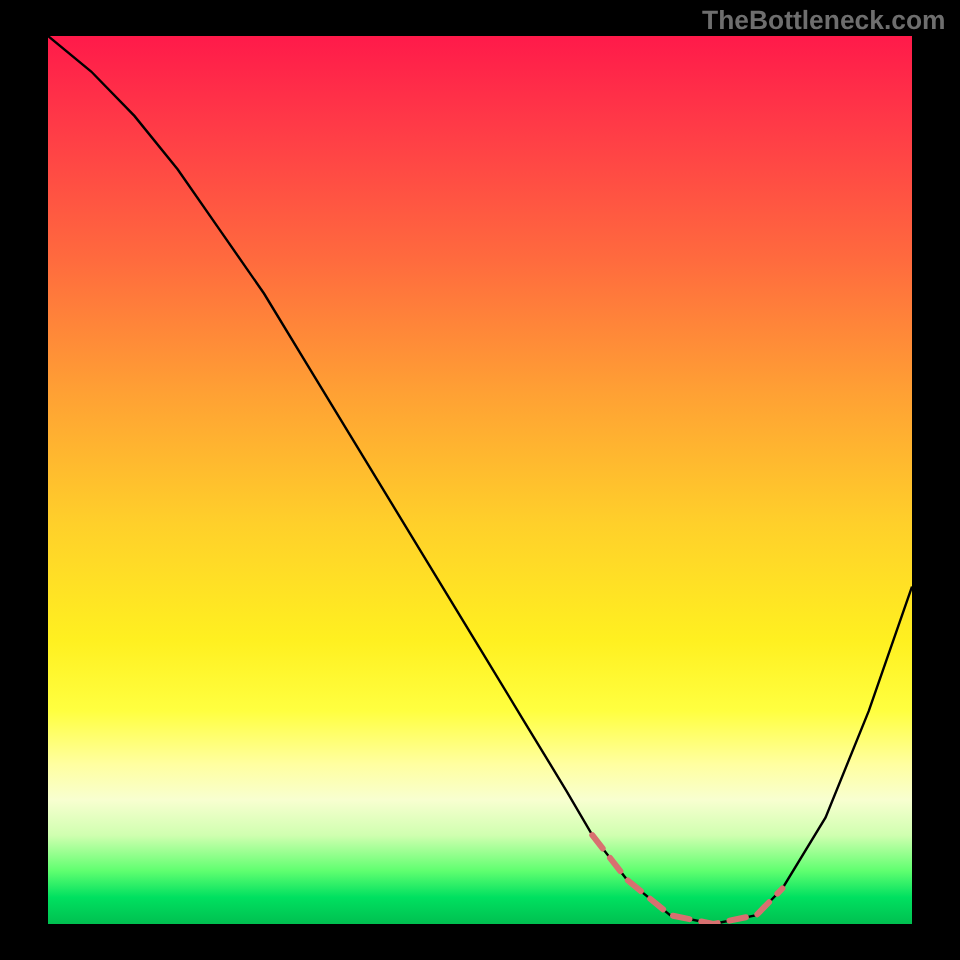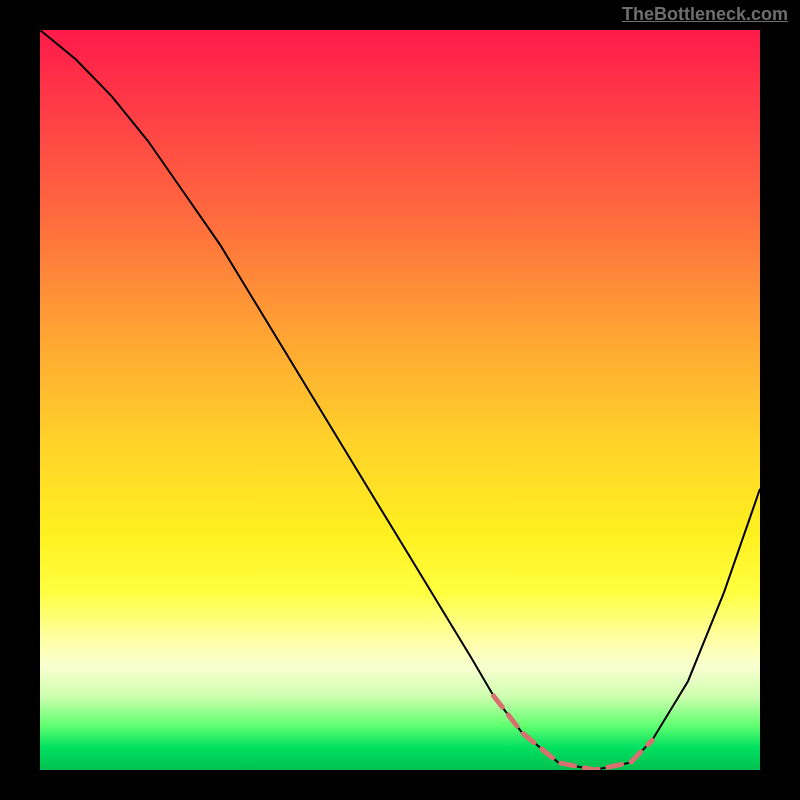--- a/index.html
+++ b/index.html
@@ -8,25 +8,24 @@
     height: 800px;
     background: #000;
     position: relative;
     font-family: Arial, sans-serif;
     overflow: hidden;
   }
   .watermark {
     position: absolute;
     top: 4px;
     right: 12px;
-    font-size: 18px;
+    font-size: 22px;
     font-weight: bold;
     color: #6e6e6e;
     z-index: 10;
-    text-decoration: underline;
   }
   .plot-area {
     position: absolute;
     left: 40px;
     top: 30px;
     width: 720px;
     height: 740px;
   }
   .gradient-bg {
     position: absolute;

